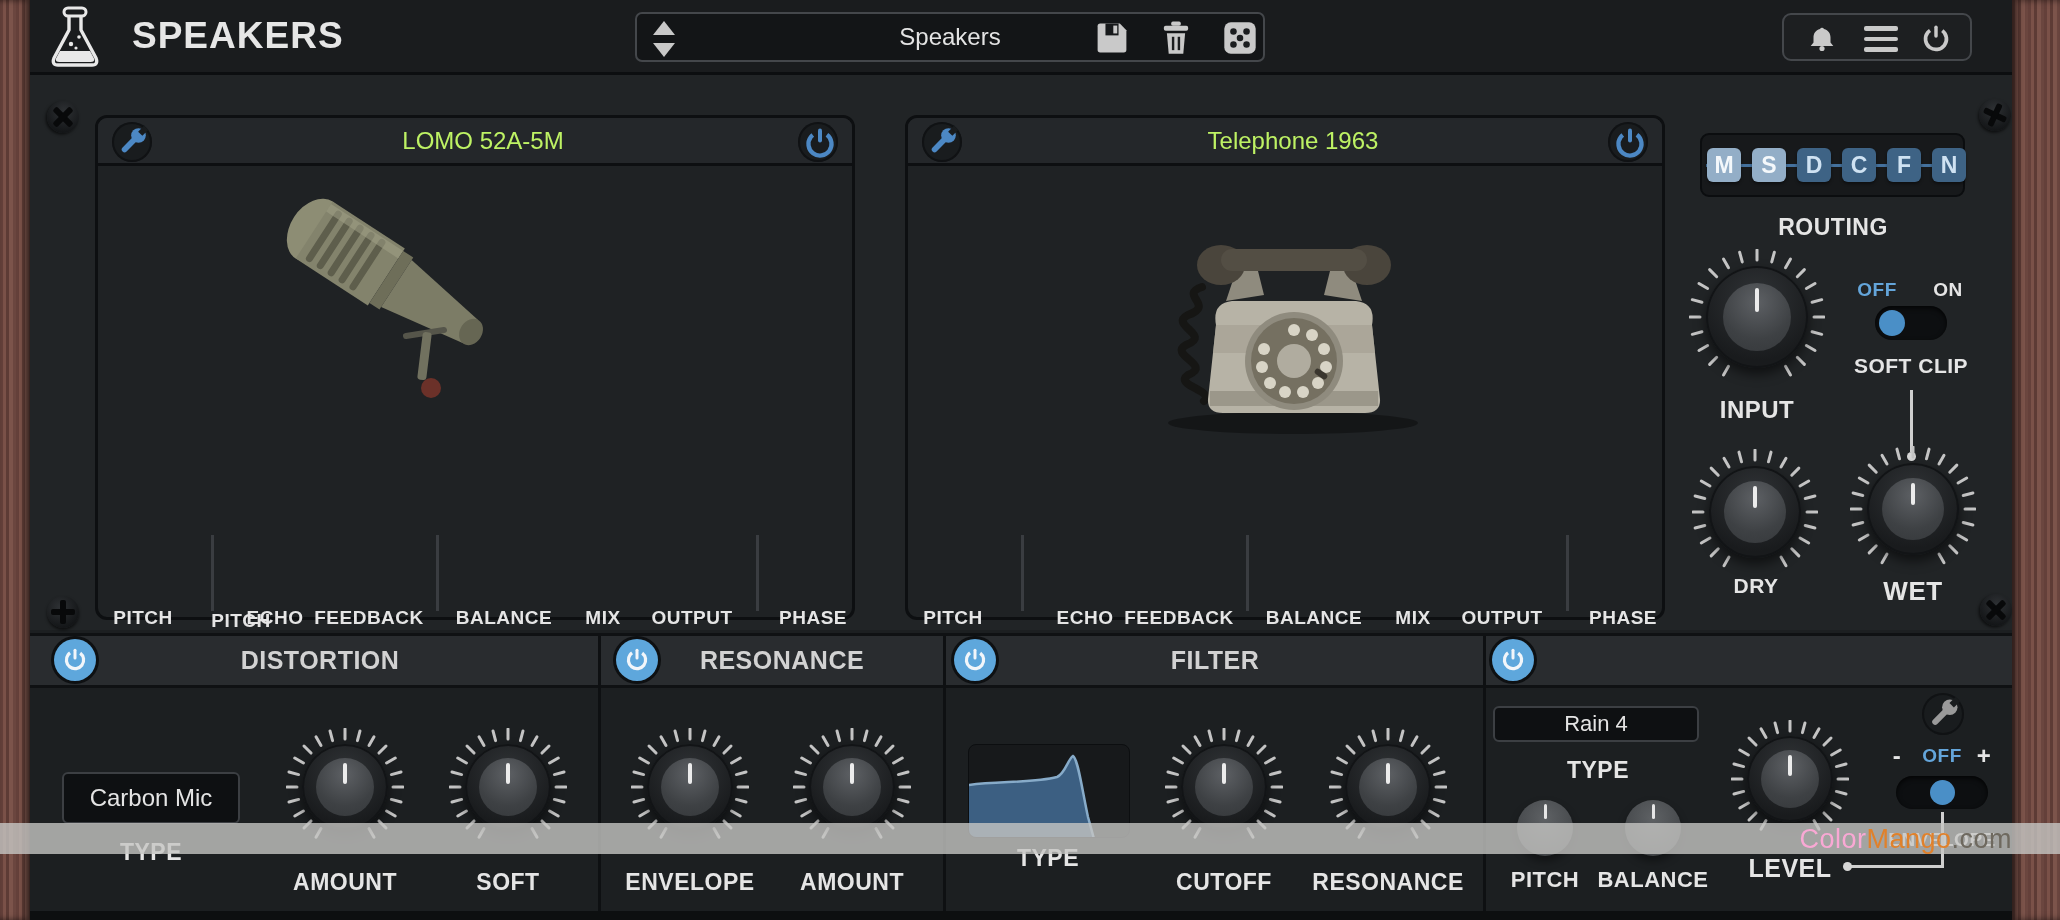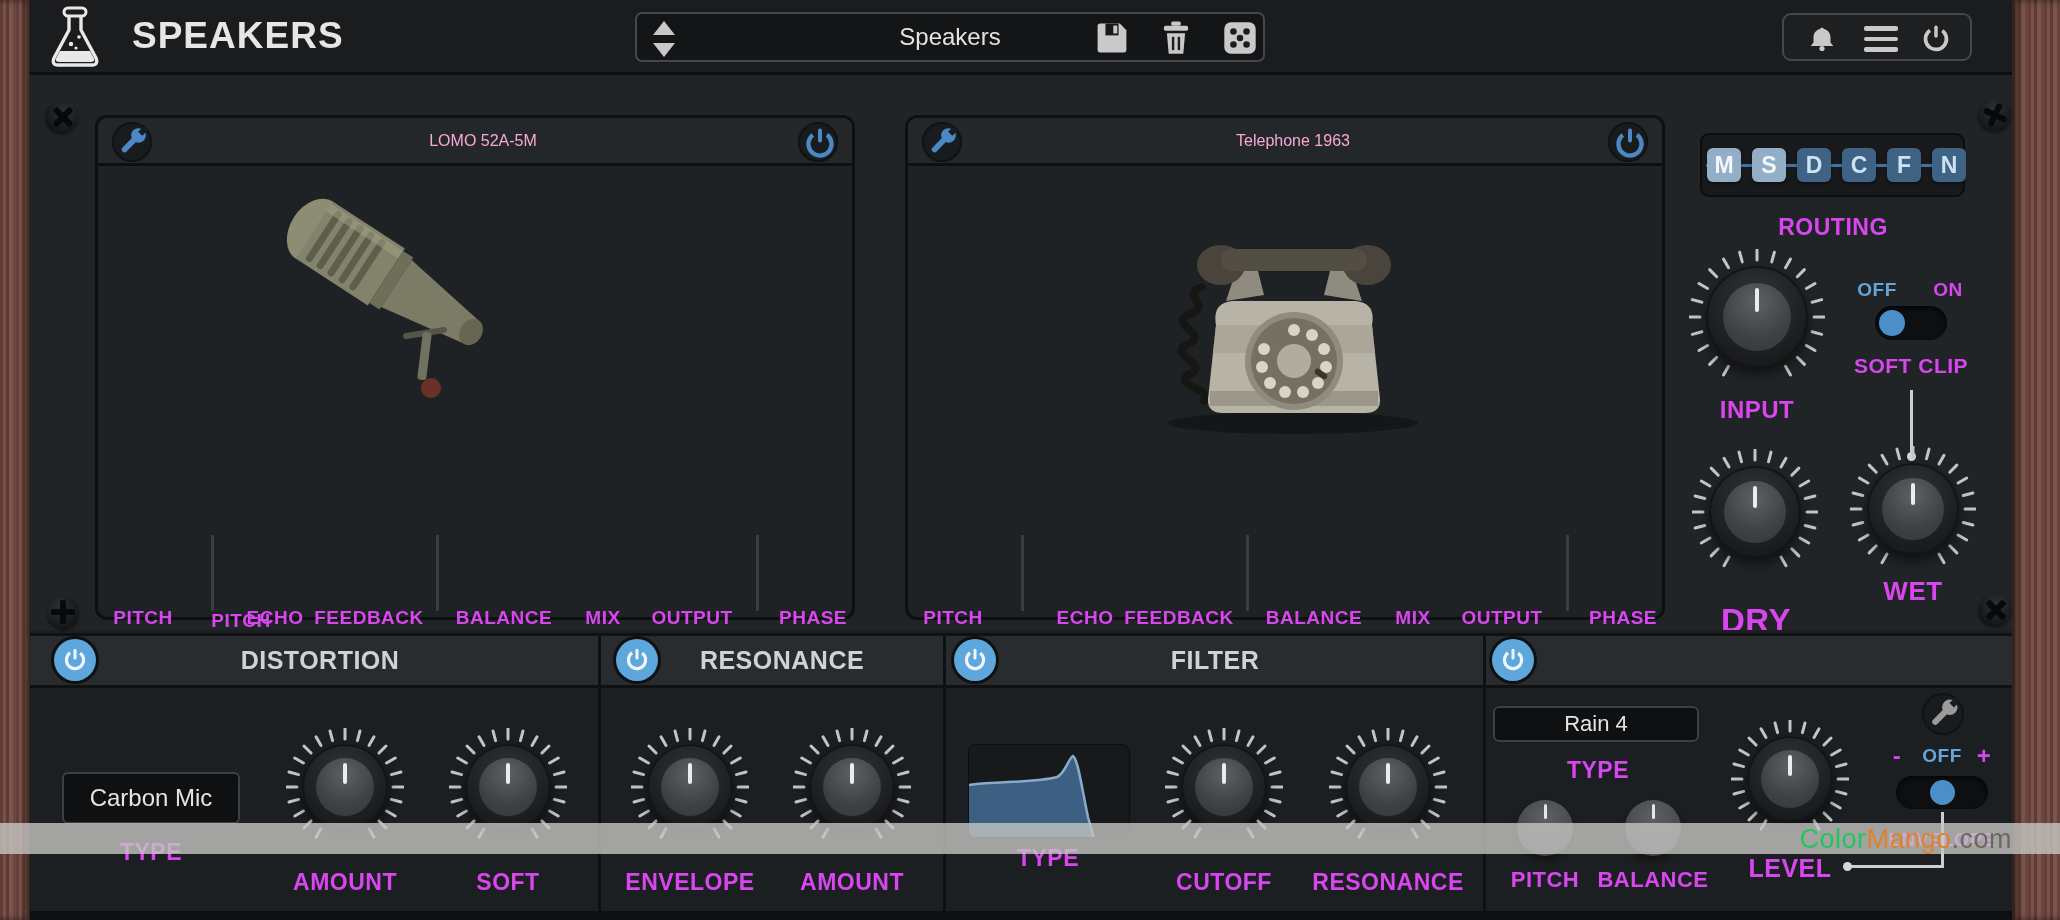--- a/index.html
+++ b/index.html
@@ -27,21 +27,21 @@
   
   .screw{position:absolute;width:32px;height:32px;border-radius:50%;z-index:20;
     background:radial-gradient(circle at 40% 35%,#2e3134,#131517 75%);box-shadow:0 2px 3px rgba(0,0,0,.6);}
   .screw:before,.screw:after{content:"";position:absolute;background:#08090a;border-radius:2px;}
   .screw:before{left:4px;right:4px;top:13px;height:6px;}
   .screw:after{top:4px;bottom:4px;left:13px;width:6px;}
 
   
   .channel{position:absolute;top:115px;width:760px;height:505px;background:#1f2224;border:3px solid #0d0f11;border-radius:12px;}
   .ch-header{position:absolute;left:0;right:0;top:0;height:48px;background:#24272a;border-bottom:3px solid #0d0f11;border-radius:9px 9px 0 0;}
-  .ch-title{position:absolute;left:16px;right:0;top:50%;transform:translateY(-50%);text-align:center;color:#f9a8d4;font-size:16px;font-weight:500;}
+  .ch-title{position:absolute;left:16px;right:0;top:50%;transform:translateY(-50%);text-align:center;color:#bef264;font-size:24px;font-weight:500;}
   .round-btn{position:absolute;width:40px;height:40px;border-radius:50%;background:#191c1e;cursor:pointer;box-shadow:inset 0 0 0 2px #101214;}
   .divider{position:absolute;width:3px;background:#3a3d41;top:532px;height:76px;}
 
   
   .ek{position:absolute;width:58px;height:72px;border-radius:50%;cursor:pointer;
      background:radial-gradient(ellipse at 50% 32%,#4a4d50,#373a3d 62%,#2d3033);box-shadow:0 6px 9px rgba(0,0,0,.45);}
   .ek .rot{position:absolute;inset:0;}
   .ek .ptr{position:absolute;left:calc(50% - 1.5px);top:5px;width:3px;height:17px;background:#e6e6e6;border-radius:2px;}
 
   
@@ -55,21 +55,21 @@
   .bk.s126{width:126px;height:126px;}
   .bk.s126 .ring{inset:17px;} .bk.s126 .face{inset:32px;} .bk.s126 .ptr{top:37px;height:22px;}
   .bk.s118{width:118px;height:118px;}
   .bk.s118 .ring{inset:16px;} .bk.s118 .face{inset:30px;} .bk.s118 .ptr{top:35px;height:21px;}
 
   
   .sk{position:absolute;width:56px;height:56px;border-radius:50%;cursor:pointer;
       background:radial-gradient(circle at 50% 32%,#5e6164,#46494c 65%,#3c3f42);box-shadow:0 5px 8px rgba(0,0,0,.4);}
   .sk .ptr{position:absolute;left:calc(50% - 1.5px);top:4px;width:3px;height:15px;background:#e6e6e6;border-radius:2px;}
 
-  .lbl{position:absolute;transform:translate(-50%,-50%);color:#d946ef;font-size:21px;font-weight:700;letter-spacing:.5px;white-space:nowrap;}
+  .lbl{position:absolute;transform:translate(-50%,-50%);color:#e5e5e5;font-size:21px;font-weight:700;letter-spacing:.5px;white-space:nowrap;}
   .lbl.sm{font-size:19px;}
 
   
   .phase-btn{position:absolute;width:40px;height:46px;background:#152a40;border:2px solid #3f709f;border-radius:5px;
      color:#5e9bd0;font-size:30px;font-weight:700;display:flex;align-items:center;justify-content:center;cursor:pointer;}
 
   
   .routing-box{position:absolute;left:1700px;top:133px;width:265px;height:64px;background:#17191b;border:2px solid #0b0d0f;border-radius:9px;}
   .routing-line{position:absolute;left:4px;right:4px;top:50%;height:3px;margin-top:-1.5px;background:#44719d;}
   .rbtn{position:absolute;top:13px;width:34px;height:34px;border-radius:6px;background:#3e6385;color:#cfe2f2;
@@ -452,21 +452,21 @@
         <line x1="115" y1="63" x2="125" y2="62.99999999999999" stroke="#c4c4c4" stroke-width="3" stroke-linecap="round"></line>
         <line x1="113.22814296703154" y1="76.45859034533109" x2="122.88740122992223" y2="79.04678079635629" stroke="#c4c4c4" stroke-width="3" stroke-linecap="round"></line>
         <line x1="108.03332099679082" y1="88.99999999999999" x2="116.6935750346352" y2="93.99999999999999" stroke="#c4c4c4" stroke-width="3" stroke-linecap="round"></line>
         <line x1="99.76955262170048" y1="99.76955262170047" x2="106.84062043356596" y2="106.84062043356595" stroke="#c4c4c4" stroke-width="3" stroke-linecap="round"></line>
         <line x1="89" y1="108.03332099679082" x2="94" y2="116.6935750346352" stroke="#c4c4c4" stroke-width="3" stroke-linecap="round"></line>
       </svg>
       <div class="ring"></div>
       <div class="face"></div>
       <div class="ptr"></div>
   </div>
-  <div class="lbl" style="left:1756px;top:621px;font-size:33px;">DRY</div>
+  <div class="lbl" style="left:1756px;top:586px;font-size:21px;">DRY</div>
   <div class="lbl" style="left:1913px;top:591px;font-size:26px;">WET</div>
 
   <div class="bottom">
     <div class="bheader"></div>
 
     <div class="pwr-on" style="left:24px;top:9px;">
       <svg width="26" height="28" viewBox="0 0 24 26">
         <g transform="rotate(-53 12 13)">
             <circle cx="12" cy="13" r="8" fill="none" stroke="#f2f6fa" stroke-width="3" stroke-dasharray="40 10.3"></circle>
           </g>
@@ -752,19 +752,19 @@
     <div class="lbl sm" style="left:1912px;top:210px;">ENVELOPE</div>
     <div class="connector" style="left:1911px;top:182px;width:3px;height:56px;"></div>
     <div class="connector" style="left:1818px;top:235px;width:96px;height:3px;"></div>
     <div class="dot8" style="left:1813px;top:232px;"></div>
 
     <div class="abs" style="left:0;bottom:0;width:100%;height:9px;background:#0d0f10;"></div>
   </div>
 
   <div class="band">
     <div class="wm">
-      <span style="color:#22c55e;">Color</span><span style="color:#e0812b;">Mango</span><span style="color:#6e695f;">.com</span>
+      <span style="color:#f9a8d4;">Color</span><span style="color:#e0812b;">Mango</span><span style="color:#6e695f;">.com</span>
     </div>
   </div>
 
   <div class="wood left"></div>
   <div class="wood right"></div>
 </div>
 
 </body></html>

